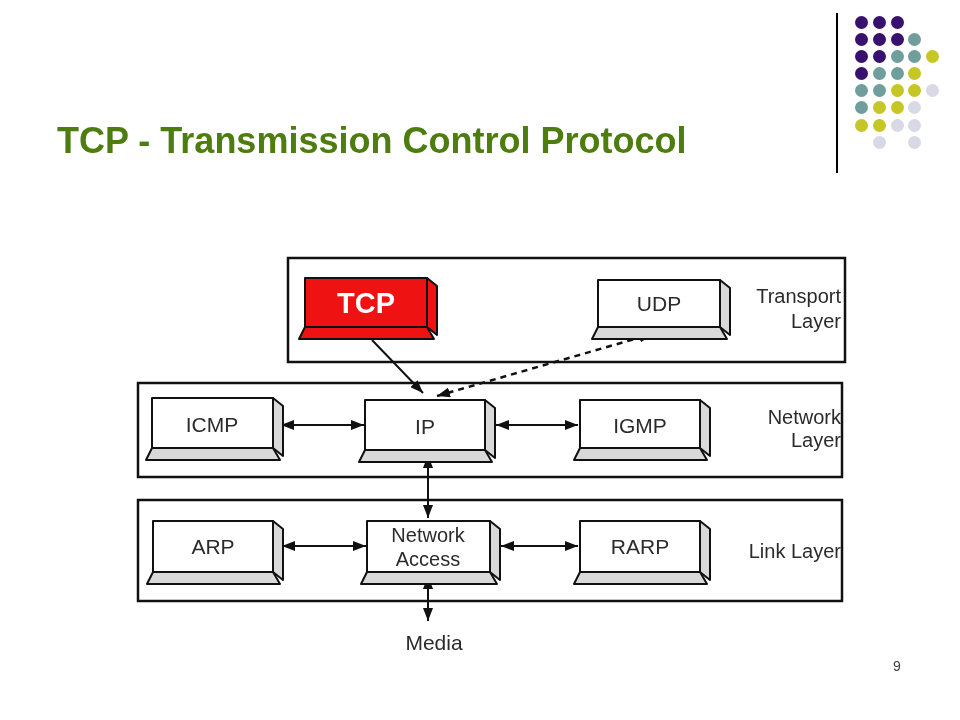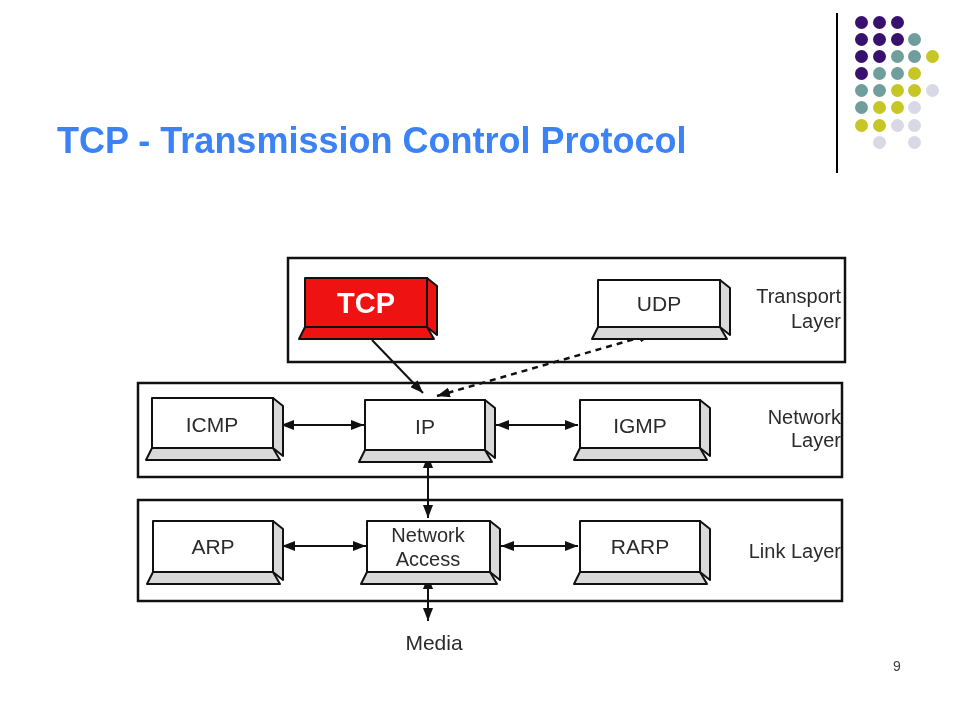--- a/index.html
+++ b/index.html
@@ -1,19 +1,19 @@
 <!DOCTYPE html>
 <html><head>
 <meta charset="utf-8">
 <style>
   html,body{margin:0;padding:0;background:#ffffff;}
   .slide{position:relative;width:960px;height:720px;background:#ffffff;overflow:hidden;
          font-family:"Liberation Sans", sans-serif;}
   .slide-title{position:absolute;left:57px;top:96px;font-size:36px;font-weight:bold;
-               color:#3b82f6;letter-spacing:0px;white-space:nowrap;}
+               color:#4d7c0f;letter-spacing:0px;white-space:nowrap;}
   .deco-line{position:absolute;left:836px;top:13px;width:2px;height:160px;background:#000;}
   #dot-grid{position:absolute;left:0;top:0;width:960px;height:200px;}
   .dot{position:absolute;width:13px;height:13px;border-radius:50%;}
   .page-number{position:absolute;left:893px;top:658px;font-size:14px;color:#3c3c3c;}
   svg text{font-family:"Liberation Sans", sans-serif;}
 </style>
 </head>
 <body>
 
 <div class="slide">

